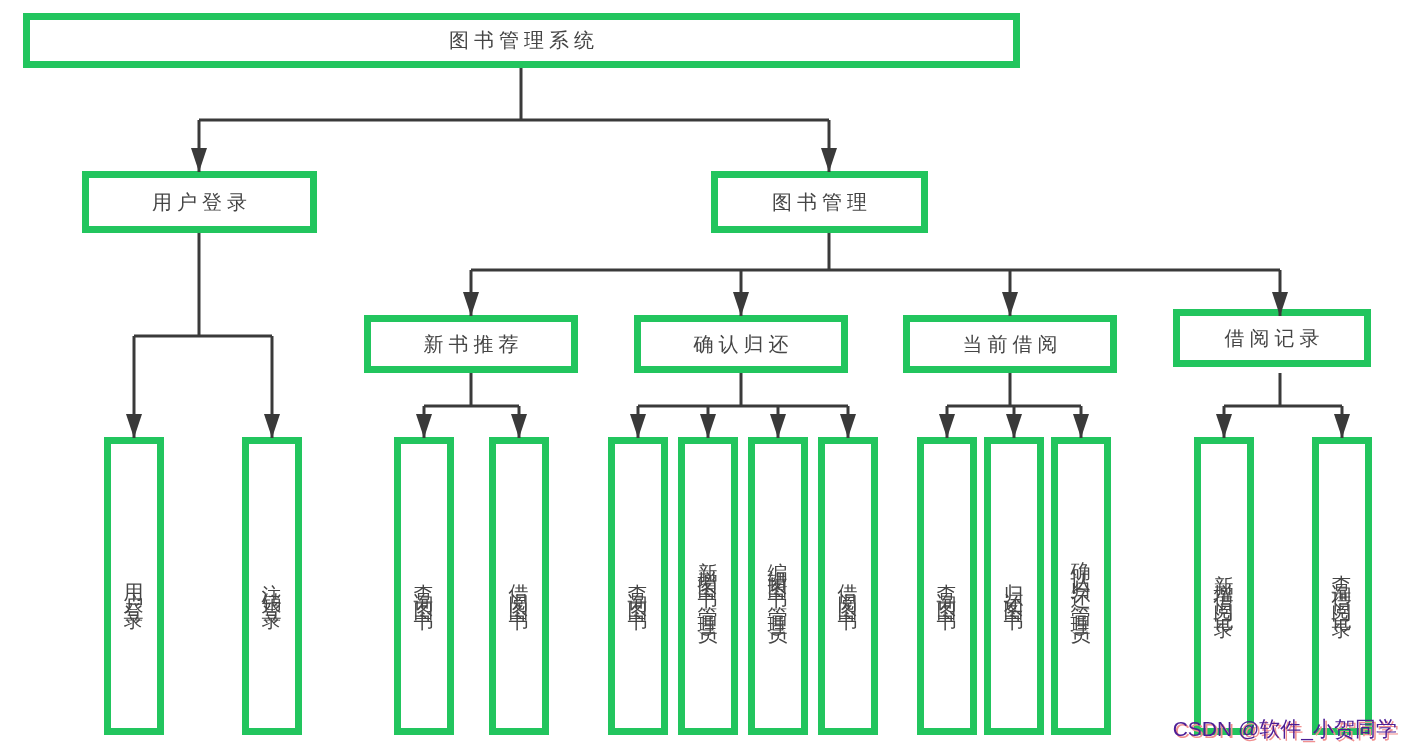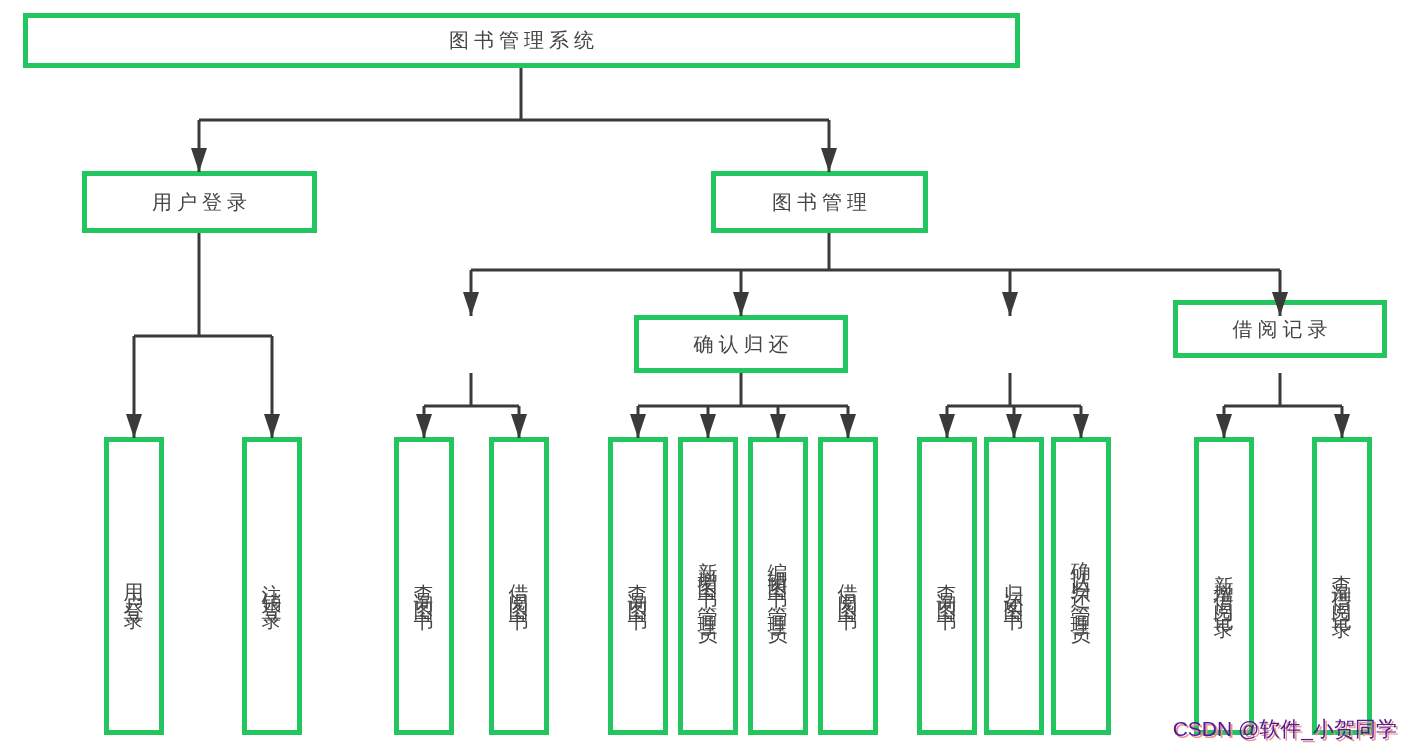--- a/index.html
+++ b/index.html
@@ -11,21 +11,21 @@
     overflow:hidden;
   }
   .connectors{
     position:absolute;left:0;top:0;width:1405px;height:747px;
     pointer-events:none;z-index:3;
   }
   .box{
     position:absolute;
     box-sizing:border-box;
     background:#ffffff;
-    border:5px solid #22c55e;
+    border:7px solid #22c55e;
     display:flex;align-items:center;justify-content:center;
     color:#454545;
     z-index:2;
   }
   .h-label{
     font-size:20px;
     letter-spacing:5px;
     text-indent:5px; 
     white-space:nowrap;
   }
@@ -95,24 +95,30 @@
     <span class="h-label">图书管理系统</span>
   </div>
 
   <div class="box" style="left:82px;top:171px;width:235px;height:62px">
     <span class="h-label">用户登录</span>
   </div>
   <div class="box" style="left:711px;top:171px;width:217px;height:62px">
     <span class="h-label">图书管理</span>
   </div>
 
+  <div class="box" style="left:364px;top:315px;width:214px;height:58px">
+    <span class="h-label">新书推荐</span>
+  </div>
   <div class="box" style="left:634px;top:315px;width:214px;height:58px">
     <span class="h-label">确认归还</span>
   </div>
-  <div class="box" style="left:1173px;top:300px;width:214px;height:58px">
+  <div class="box" style="left:903px;top:315px;width:214px;height:58px">
+    <span class="h-label">当前借阅</span>
+  </div>
+  <div class="box" style="left:1173px;top:309px;width:198px;height:58px">
     <span class="h-label">借阅记录</span>
   </div>
 
   <div class="box" style="left:104px;top:437px;width:60px;height:298px">
     <span class="v-label">用户登录</span>
   </div>
   <div class="box" style="left:242px;top:437px;width:60px;height:298px">
     <span class="v-label">注销登录</span>
   </div>
 

